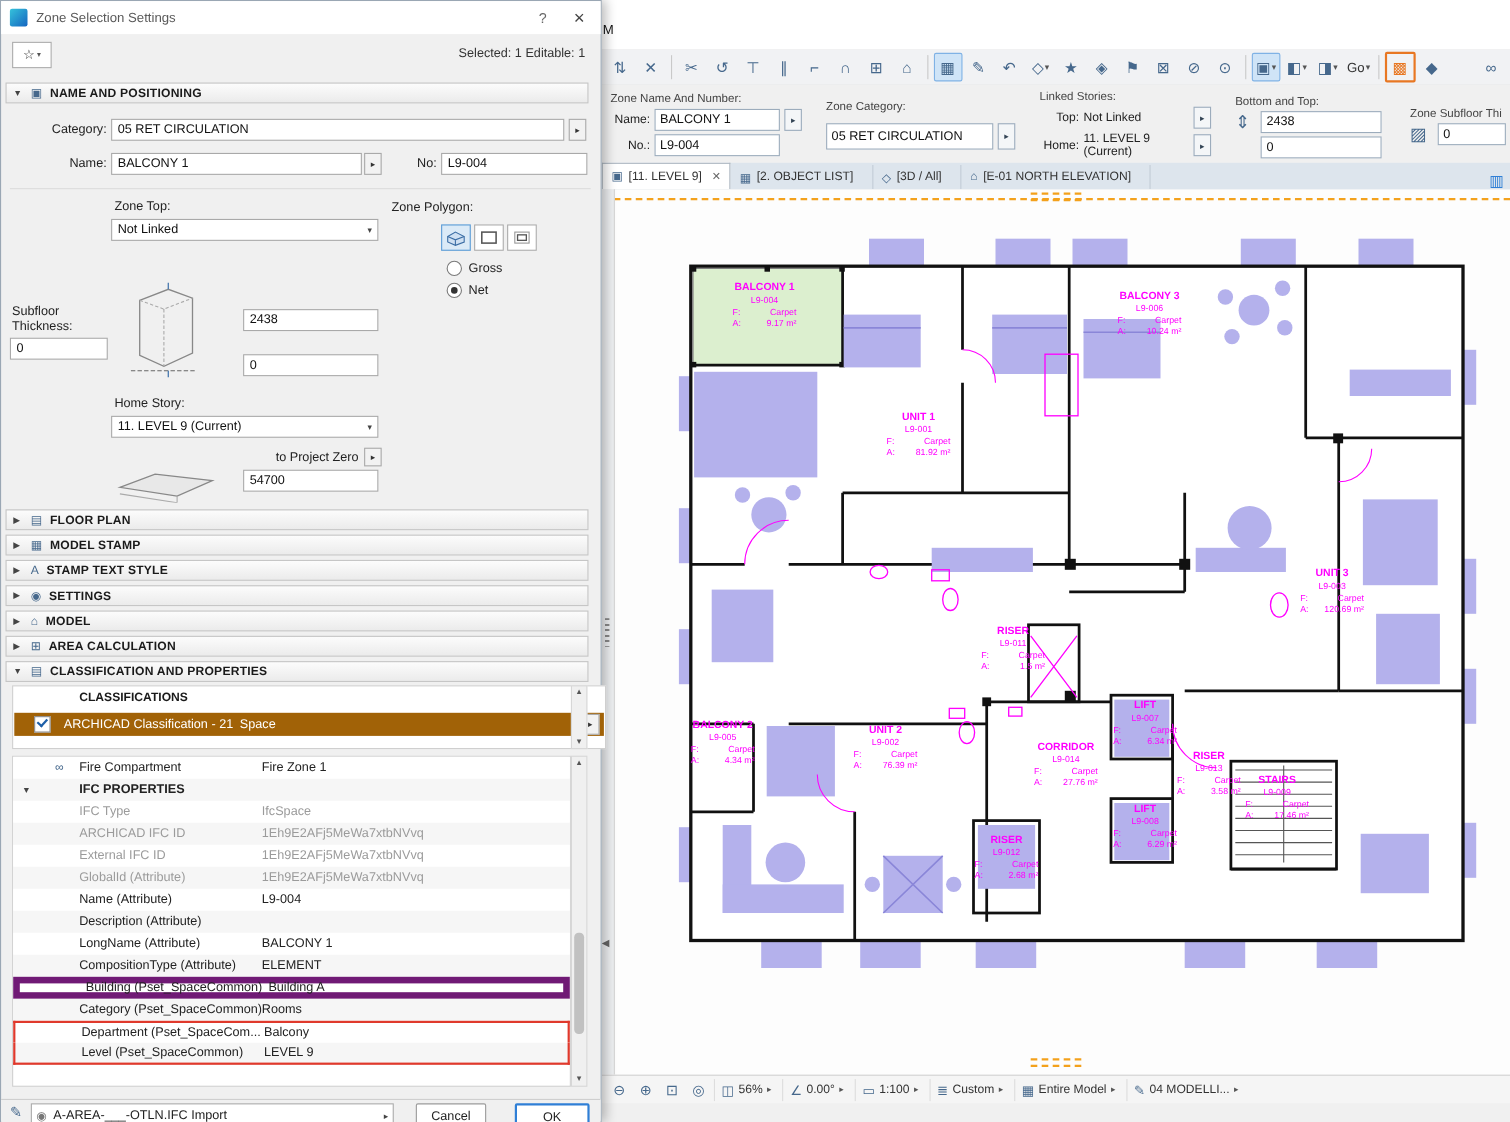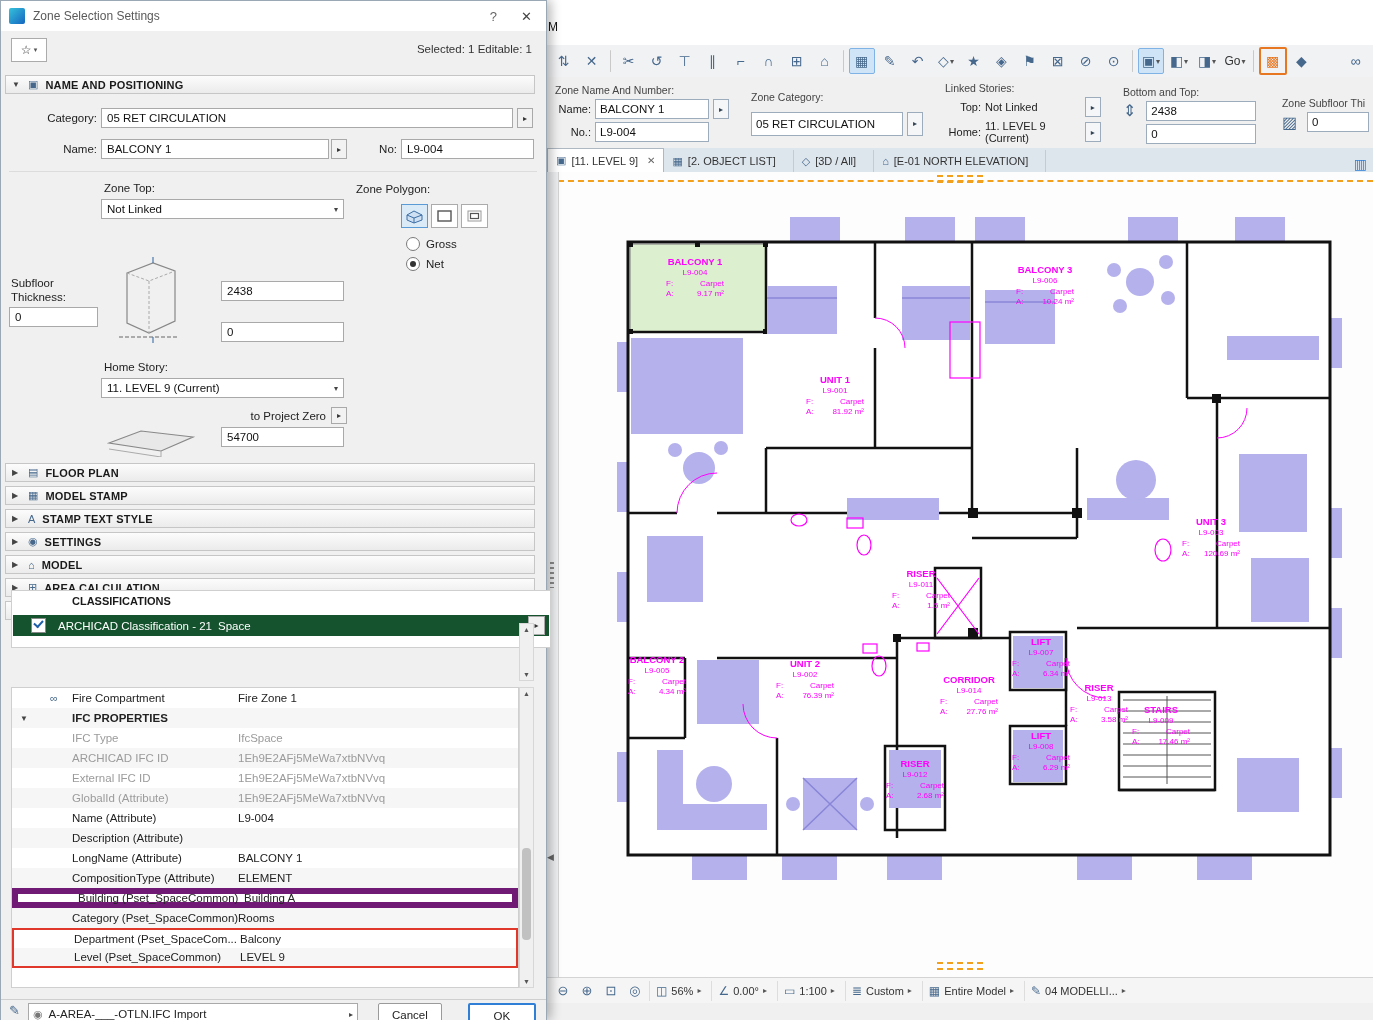--- a/index.html
+++ b/index.html
@@ -87,21 +87,21 @@
   .dspin{position:absolute;width:16px;height:20px;background:#f2f2f2;border:1px solid #a9a9a9;box-sizing:border-box;
          display:flex;align-items:center;justify-content:center;font-size:8px;color:#333;}
   .radio{position:absolute;display:flex;align-items:center;gap:6px;font-size:11.5px;color:#222;}
   .rdot{width:12px;height:12px;border:1px solid #7a7a7a;border-radius:50%;background:#fff;position:relative;}
   .rdot.on::after{content:"";position:absolute;left:3px;top:3px;width:6px;height:6px;border-radius:50%;background:#333;}
   .polybtn{position:absolute;width:27px;height:24px;background:#fff;border:1px solid #ababab;box-sizing:border-box;
            display:flex;align-items:center;justify-content:center;}
   .polybtn.sel{background:#dbeaf7;border-color:#5b9bd5;}
   .listbox{position:absolute;background:#fff;border:1px solid #cfcfcf;box-sizing:border-box;}
   .cls-head{position:absolute;left:60px;top:4px;font-weight:bold;font-size:11px;color:#1a1a1a;}
-  .cls-row{position:absolute;left:1px;right:1px;top:24px;height:21px;background:#14532d;color:#fff;
+  .cls-row{position:absolute;left:1px;right:1px;top:24px;height:21px;background:#a16207;color:#fff;
            display:flex;align-items:center;font-size:11.5px;}
   .chk{width:13px;height:13px;background:#fff;border:1px solid #888;margin:0 12px 0 18px;position:relative;}
   .chk::after{content:"";position:absolute;left:2px;top:1px;width:7px;height:4px;border-left:2px solid #1d5fa8;
               border-bottom:2px solid #1d5fa8;transform:rotate(-48deg);}
   .cls-name{width:160px;}
   .cls-val{flex:1;}
   .cls-spin{width:15px;height:17px;background:#f2f2f2;border:1px solid #a9a9a9;color:#333;font-size:8px;
             display:flex;align-items:center;justify-content:center;margin-right:4px;}
   .prow{display:flex;align-items:center;height:20px;box-sizing:border-box;padding-left:8px;font-size:11.5px;background:#fff;}
   div.prow:nth-of-type(even){background:#f6f6f6;}
@@ -831,21 +831,21 @@
           <span class="sec-label">AREA CALCULATION</span>
         </div>
     </div>
 
     <div class="secbar" style="position:absolute;left:4px;top:600px;width:530px">
       <span class="caret">▼</span>
       <span class="sec-icon">▤</span>
       <span class="sec-label">CLASSIFICATION AND PROPERTIES</span>
     </div>
 
-    <div class="listbox" style="left:10px;top:589px;width:540px;height:58px">
+    <div class="listbox" style="left:10px;top:622px;width:540px;height:58px">
       <span class="cls-head">CLASSIFICATIONS</span>
       <div class="cls-row">
         <span class="chk"></span>
         <span class="cls-name">ARCHICAD Classification - 21</span>
         <span class="cls-val">Space</span>
         <span class="cls-spin">▸</span>
       </div>
     </div>
     <div class="scroll" style="left:518px;top:622px;height:58px">
       <span class="sc-arrow" style="top:2px">▲</span>

